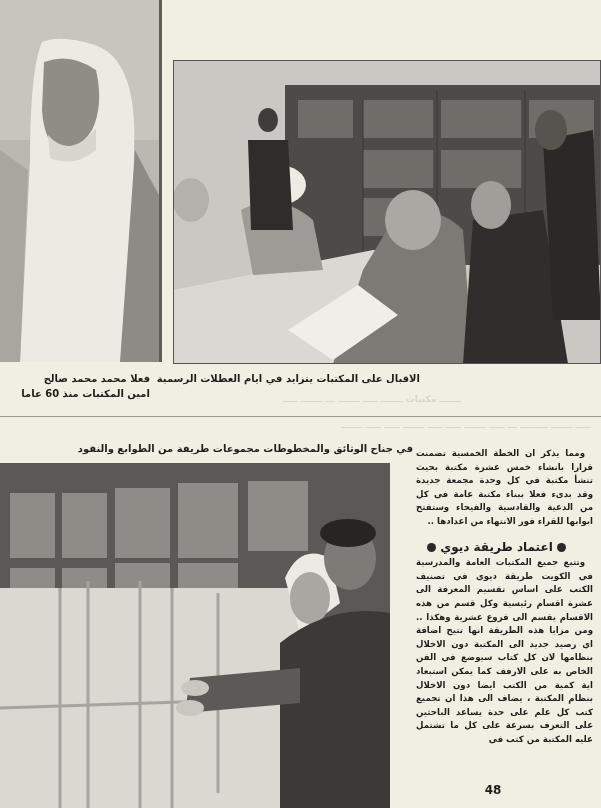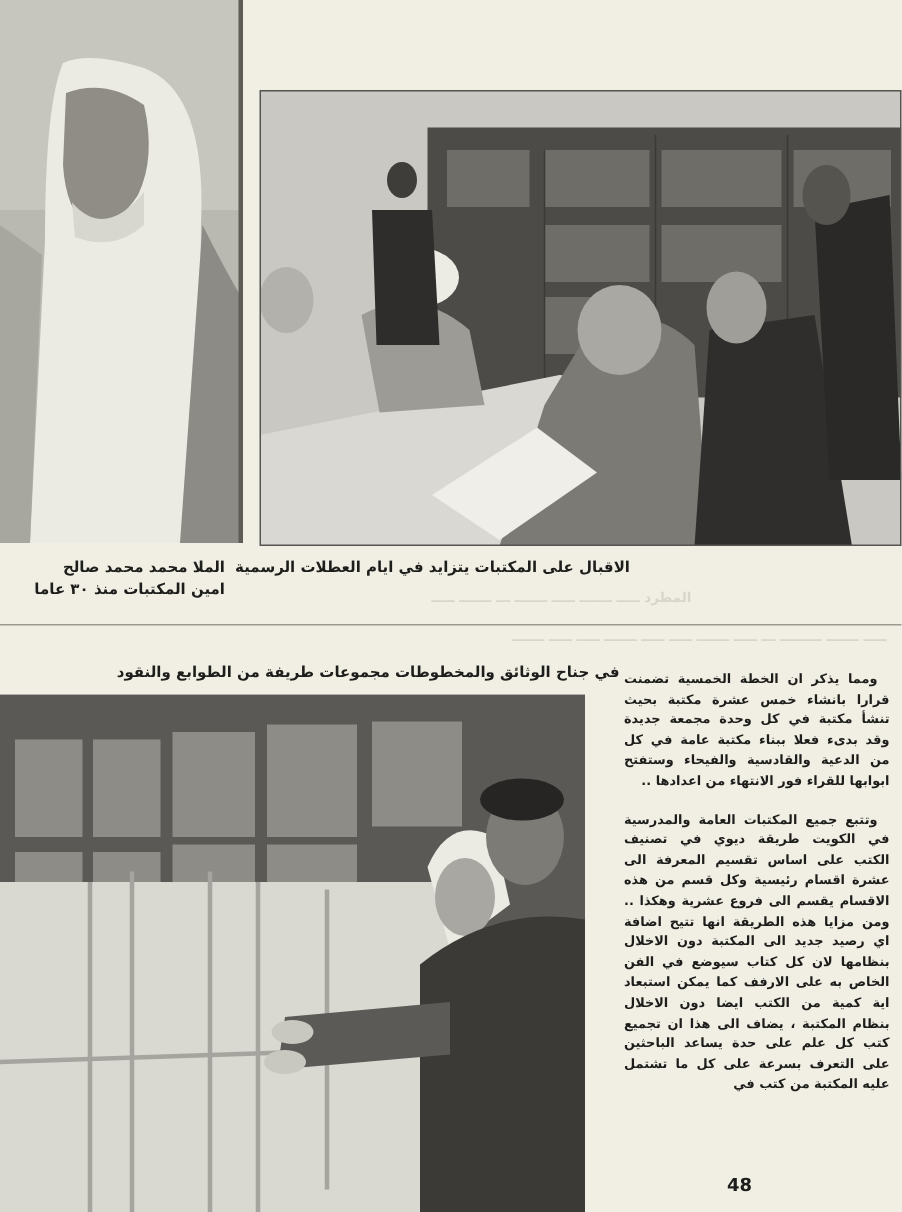--- a/index.html
+++ b/index.html
@@ -81,22 +81,22 @@
 
     <path d="M44 62 Q70 52 96 70 Q104 105 92 130 Q78 152 58 150 Q44 140 42 110 Z" fill="#8f8d86"></path>
     <path d="M48 135 Q70 160 96 128 L96 150 Q75 168 50 158 Z" fill="#d7d6cf"></path>
 
     <path d="M135 150 Q150 180 162 200 L162 362 L120 362 Z" fill="#8c8b85"></path>
     <path d="M0 150 L28 170 L20 362 L0 362 Z" fill="#a7a69f"></path>
     <rect x="159" y="0" width="3" height="362" fill="#5d5c57"></rect>
   </svg>
 </div>
 <div class="caption" id="portrait-caption">
-  <div>الملا محمد محمد صالح</div>
-  <div>امين المكتبات منذ ٣٠ عاما</div>
+  <div>فعلا محمد محمد صالح</div>
+  <div>امين المكتبات منذ 60 عاما</div>
 </div>
 
 <div class="photo" id="reading-room">
   <svg viewBox="0 0 428 304" preserveAspectRatio="none">
     <rect width="428" height="304" fill="#c9c8c2"></rect>
 
     <rect x="112" y="25" width="316" height="180" fill="#4c4b47"></rect>
     <g fill="#6e6d67">
       <rect x="125" y="40" width="55" height="38"></rect>
       <rect x="190" y="40" width="70" height="38"></rect>
@@ -125,21 +125,21 @@
     <ellipse cx="318" cy="145" rx="20" ry="24" fill="#9f9e98"></ellipse>
     <path d="M370 80 L420 70 L428 260 L380 260 Z" fill="#2a2927"></path>
     <ellipse cx="378" cy="70" rx="16" ry="20" fill="#55544f"></ellipse>
 
     <path d="M115 270 L185 225 L225 255 L160 300 Z" fill="#efeee8"></path>
     <rect x="0" y="0" width="428" height="304" fill="none" stroke="#555450" stroke-width="2"></rect>
   </svg>
 </div>
 <div class="caption" id="reading-caption">الاقبال على المكتبات يتزايد في ايام العطلات الرسمية</div>
 
-<div class="bleed" style="right:140px; top:394px;">المطرد ـــــ ـــــــ ـــــ ـــــــ ـــ ـــــــ ـــــ</div>
+<div class="bleed" style="right:140px; top:394px;">ـــــــ مكتبات ـــــــ ـــــ ـــــــ ـــ ـــــــ ـــــ</div>
 <div class="bleed" style="right:10px; top:420px;">ـــــ ـــــــ ـــــــــ ـــ ـــــ ـــــــ ـــــ ـــــ ـــــــ ـــــ ـــــ ـــــــ</div>
 
 <div class="rule"></div>
 
 <div class="caption" id="archive-caption">في جناح الوثائق والمخطوطات مجموعات طريفة من الطوابع والنقود</div>
 
 <div class="photo" id="archive">
   <svg viewBox="0 0 390 345" preserveAspectRatio="none">
     <rect width="390" height="345" fill="#5a5955"></rect>
 
@@ -171,16 +171,19 @@
     <ellipse cx="348" cy="70" rx="28" ry="14" fill="#262523"></ellipse>
     <path d="M280 180 Q330 140 390 150 L390 345 L280 345 Z" fill="#3b3a37"></path>
     <path d="M190 215 L300 205 L300 240 L185 250 Z" fill="#5b5a56"></path>
     <ellipse cx="195" cy="225" rx="14" ry="8" fill="#c8c7c0"></ellipse>
     <ellipse cx="190" cy="245" rx="14" ry="8" fill="#c8c7c0"></ellipse>
   </svg>
 </div>
 
 <div id="article">
   <p class="indent">ومما يذكر ان الخطة الخمسية تضمنت قرارا بانشاء خمس عشرة مكتبة بحيث تنشأ مكتبة في كل وحدة مجمعة جديدة وقد بدىء فعلا ببناء مكتبة عامة في كل من الدعية والقادسية والفيحاء وستفتح ابوابها للقراء فور الانتهاء من اعدادها ..</p>
+  <h2>
+    <span class="dot"></span><span>اعتماد طريقة ديوي</span><span class="dot"></span>
+  </h2>
   <p class="indent">وتتبع جميع المكتبات العامة والمدرسية في الكويت طريقة ديوي في تصنيف الكتب على اساس تقسيم المعرفة الى عشرة اقسام رئيسية وكل قسم من هذه الاقسام يقسم الى فروع عشرية وهكذا .. ومن مزايا هذه الطريقة انها تتيح اضافة اي رصيد جديد الى المكتبة دون الاخلال بنظامها لان كل كتاب سيوضع في الفن الخاص به على الارفف كما يمكن استبعاد اية كمية من الكتب ايضا دون الاخلال بنظام المكتبة ، يضاف الى هذا ان تجميع كتب كل علم على حدة يساعد الباحثين على التعرف بسرعة على كل ما تشتمل عليه المكتبة من كتب في</p>
 </div>
 
 <div id="page-number">48</div>
 
 </body></html>

